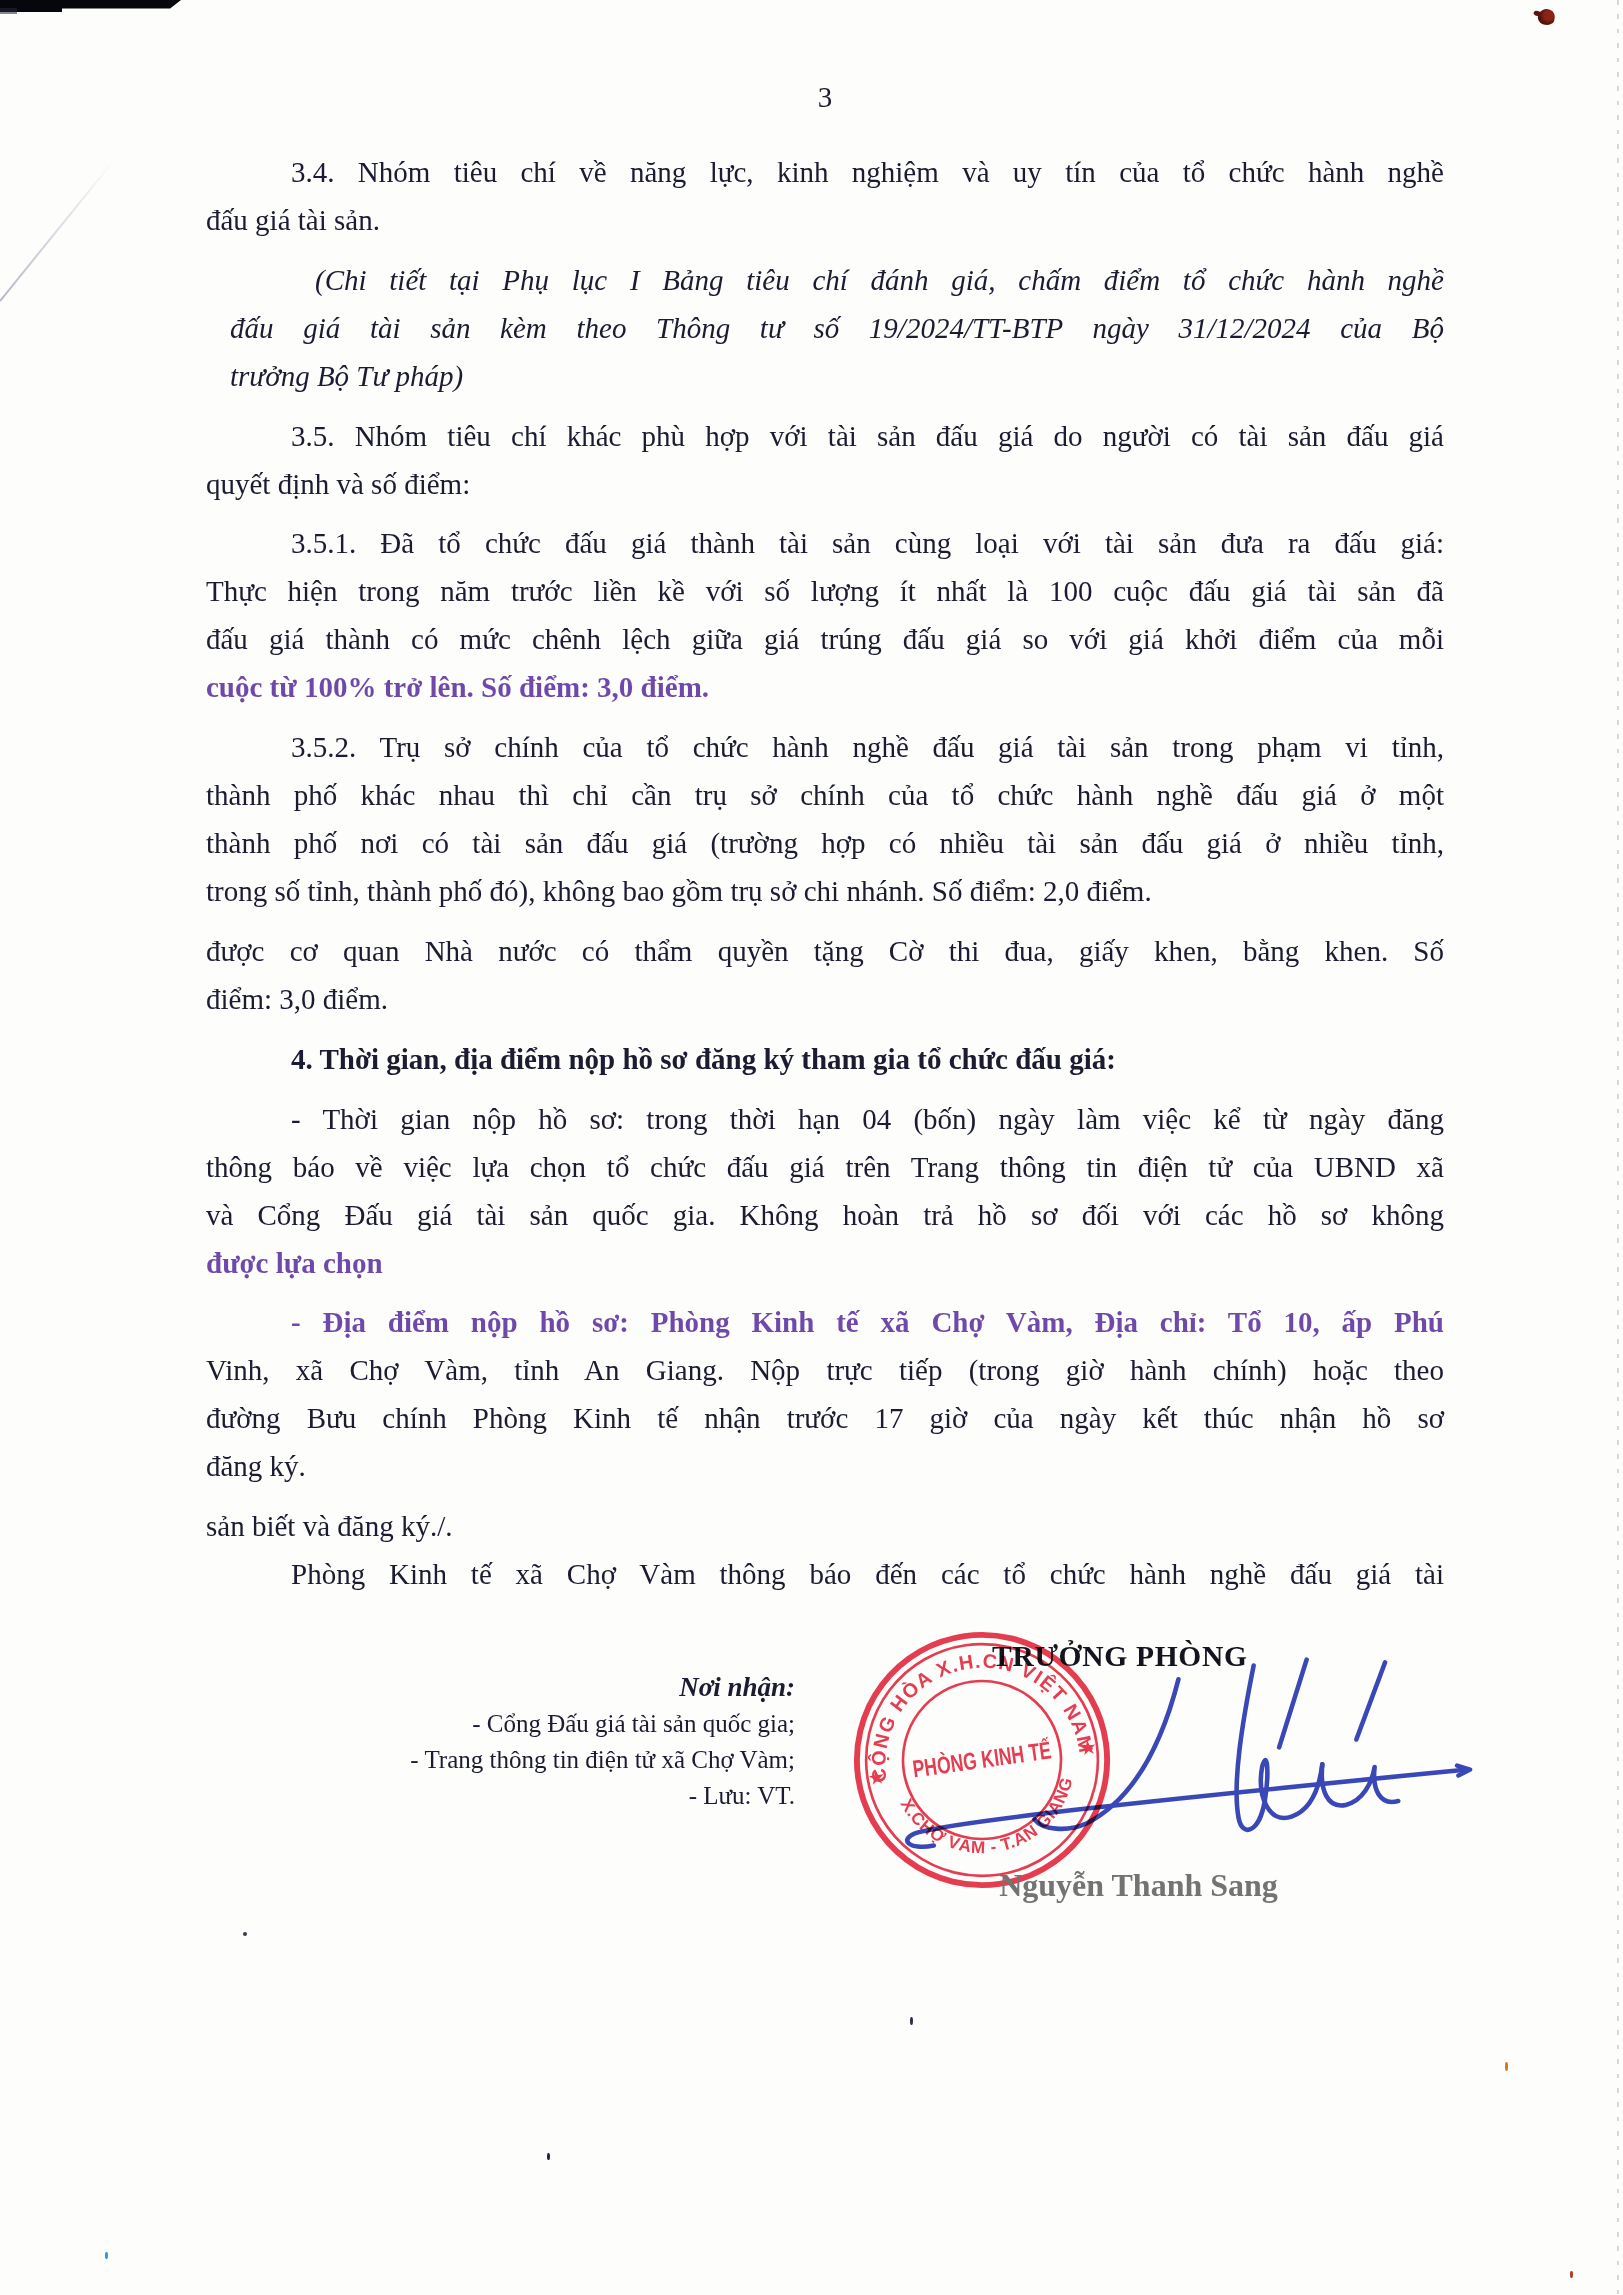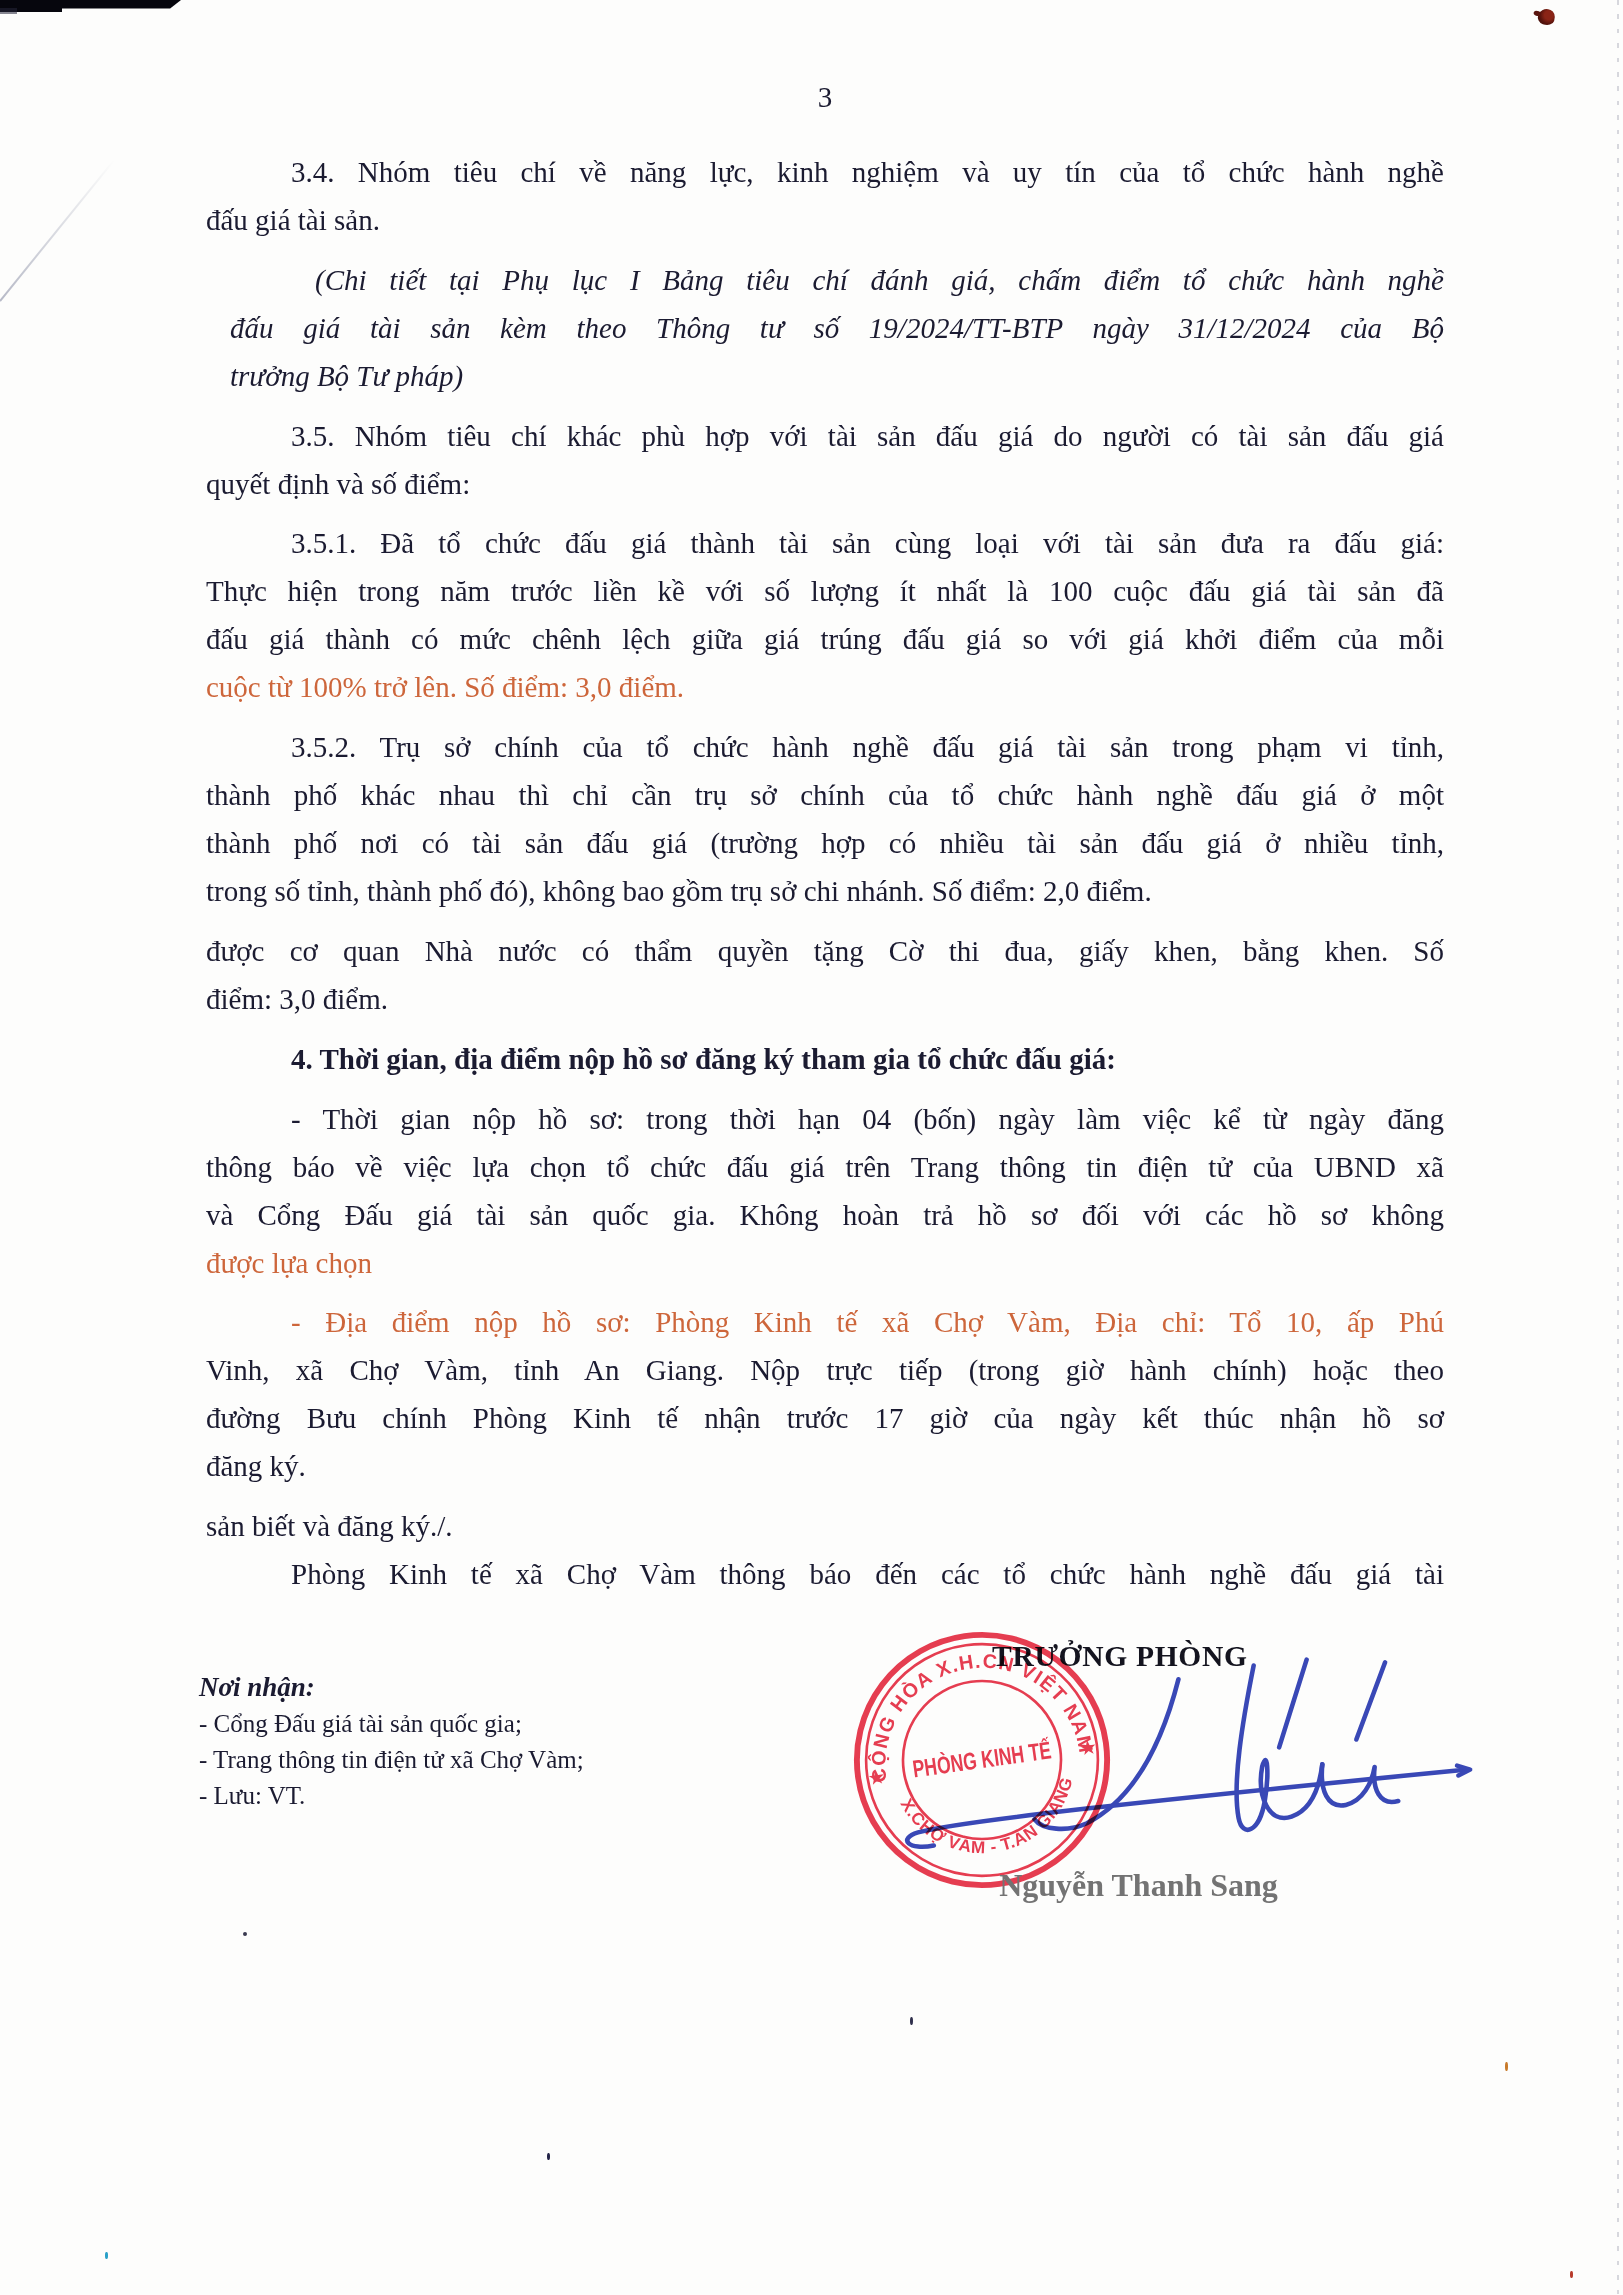--- a/index.html
+++ b/index.html
@@ -15,23 +15,23 @@
     position:absolute;left:206px;top:77px;width:1238px;
     font-size:29px;
   }
   .pagenum{height:41px;line-height:41px;text-align:center;margin-bottom:30px;}
   .para{margin-bottom:11.8px;}
   .line{line-height:48px;min-height:48px;white-space:normal;}
   .line.jl{text-align:justify;text-align-last:justify;}
   .line.first{text-indent:85px;}
   .para.italic .line{font-style:italic;margin-left:24px;}
   .para.bold .line{font-weight:bold;}
-  .line.faded{color:#c2410c;opacity:.8;}
+  .line.faded{color:#4c1d95;opacity:.8;font-weight:bold;}
   
-  .noi-nhan{position:absolute;left:199px;top:1668px;width:589px;}
+  .noi-nhan{position:absolute;left:206px;top:1668px;width:589px;text-align:right;}
   .noi-nhan .nn-title{font-weight:bold;font-style:italic;font-size:27px;line-height:38px;}
   .noi-nhan .nn-item{font-size:25px;line-height:36px;}
   .sign-title{
     position:absolute;left:992px;top:1640px;width:281px;
     font-weight:bold;font-size:29.5px;letter-spacing:0.7px;color:#14141f;
     white-space:nowrap;
   }
   .sign-name{
     position:absolute;left:962px;top:1867px;width:353px;text-align:center;
     font-weight:bold;font-size:32px;color:#737373;white-space:nowrap;

